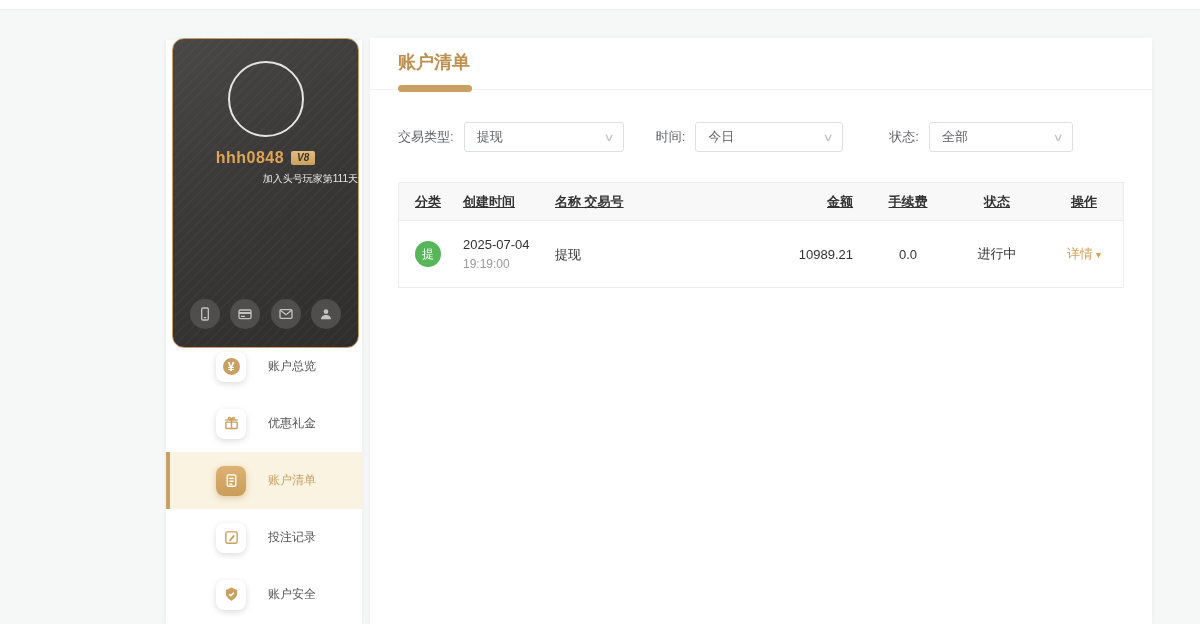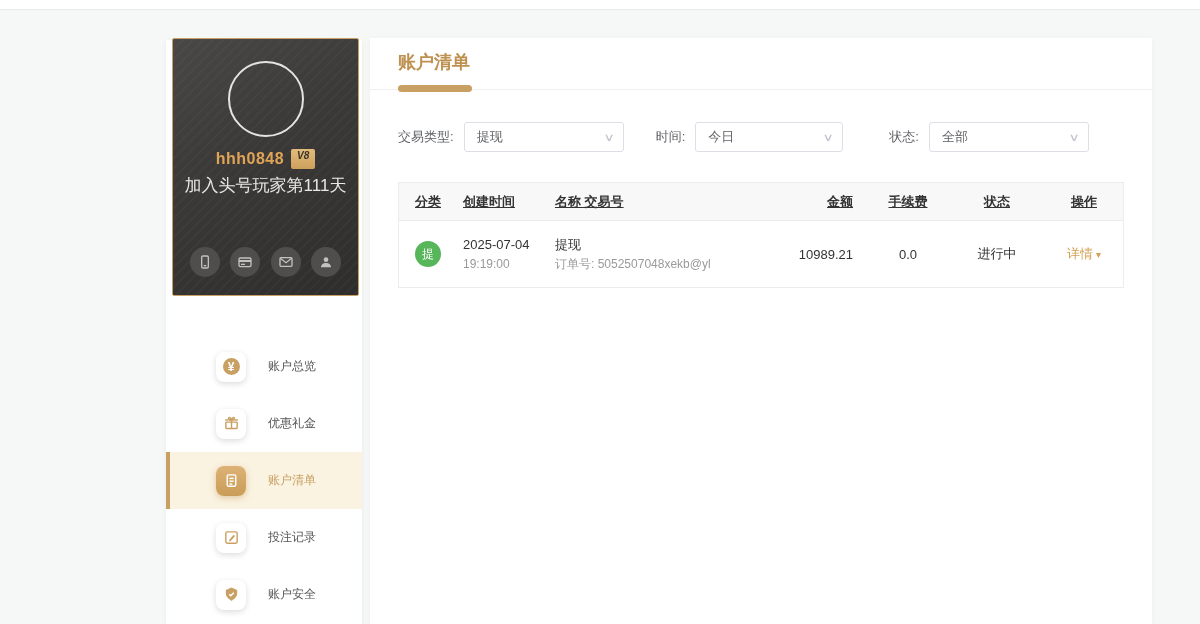--- a/index.html
+++ b/index.html
@@ -9,33 +9,33 @@
     background:#f6f7f7; color:#333; position:relative;
   }
   .topbar { position:absolute; left:0; top:0; width:1200px; height:10px;
     background:#fff; border-bottom:1px solid #ebebeb; }
 
   
   .sidebar-panel { position:absolute; left:166px; top:40px; width:196px; height:584px;
     background:#fff; box-shadow:0 1px 6px rgba(0,0,0,0.05); }
 
   
-  .profile-card { position:absolute; left:172px; top:38px; width:187px; height:258px;
-    border-radius:2px; border:1px solid #c9a063; overflow:hidden;
+  .profile-card { position:absolute; left:172px; top:38px; width:187px; height:310px;
+    border-radius:12px; border:1px solid #c9a063; overflow:hidden;
     background:linear-gradient(150deg,#4a4846 0%,#3c3a38 40%,#2f2d2b 100%);
-    text-align:center; }
+    text-align:right; }
   .profile-card::before { content:""; position:absolute; inset:0;
     background:repeating-linear-gradient(135deg, rgba(255,255,255,0.025) 0 2px, transparent 2px 7px); }
   .avatar { width:76px; height:76px; border-radius:50%; border:2px solid #e3e3e3;
     margin:22px auto 0; position:relative; }
   .name-row { margin-top:12px; display:flex; justify-content:center; align-items:center; gap:7px; position:relative; }
   .username { color:#e0a456; font-size:16px; font-weight:bold; letter-spacing:0.5px; }
   .vip { background:linear-gradient(180deg,#e3bc7c,#cda05c); color:#3a332a; font-size:10px;
-    font-weight:bold; font-style:italic; padding:1px 6px 8px; border-radius:2px; }
-  .join-text { color:#e8e8e8; font-size:17px; margin-top:5px; position:relative; }
+    font-weight:bold; font-style:italic; padding:1px 6px 2px; border-radius:2px; }
+  .join-text { color:#e8e8e8; font-size:10px; margin-top:5px; position:relative; }
   .quick-icons { position:absolute; left:0; right:0; bottom:18px;
     display:flex; justify-content:space-around; padding:0 12px; }
   .qicon { width:30px; height:30px; border-radius:50%; background:#504e4c;
     display:flex; align-items:center; justify-content:center; color:#c2c2c2; cursor:pointer; }
   .qicon svg { width:16px; height:16px; }
 
   
   .menu { position:absolute; left:0; top:298px; width:100%; }
   .menu-item { height:57px; display:flex; align-items:center; padding-left:50px;
     cursor:pointer; position:relative; }
@@ -62,21 +62,21 @@
     border-radius:4px; background:#c9a063; }
 
   .filters { display:flex; align-items:center; margin:32px 28px 0; }
   .filter-group { display:flex; align-items:center; }
   .f-label { font-size:13px; color:#606266; margin-right:10px; white-space:nowrap; }
   .select { height:30px; background:#fff; border:1px solid #dcdfe6; border-radius:3px;
     display:flex; align-items:center; justify-content:space-between; padding:0 10px 0 12px;
     cursor:pointer; }
   .sel-val { font-size:13px; color:#606266; }
   .chev { color:#c0c4cc; font-size:11px; transform:scaleX(1.4); }
-  .w1 { width:160px; } .w2 { width:148px; } .w3 { width:160px; }
+  .w1 { width:160px; } .w2 { width:148px; } .w3 { width:144px; }
   .g2 { margin-left:32px; } .g3 { margin-left:46px; }
 
   
   .table { margin:30px 28px 0; border:1px solid #ececec; font-size:13px; }
   .t-head { display:flex; background:#f8f8f8; height:38px; align-items:center;
     font-weight:bold; color:#333; border-bottom:1px solid #ececec;text-decoration:underline; }
   .t-row { display:flex; height:66px; align-items:center; background:#fff; }
   .th,.td { padding:0 6px; }
   .c1 { flex:0 0 58px; text-align:center; }
   .c2 { flex:0 0 92px; text-align:left; }
@@ -228,21 +228,20 @@
     <div class="t-row">
       <div class="td c1">
         <span class="badge">提</span>
       </div>
       <div class="td c2">
         <div class="primary">2025-07-04</div>
         <div class="secondary">19:19:00</div>
       </div>
       <div class="td c3">
         <div class="primary">提现</div>
-        <div class="secondary">订单号: 5052507048xekb@yl</div>
       </div>
       <div class="td c4">10989.21</div>
       <div class="td c5">0.0</div>
       <div class="td c6">进行中</div>
       <div class="td c7">
         <span class="action"><span>详情</span><span class="caret">▾</span></span>
       </div>
     </div>
   </div>
 </main>

